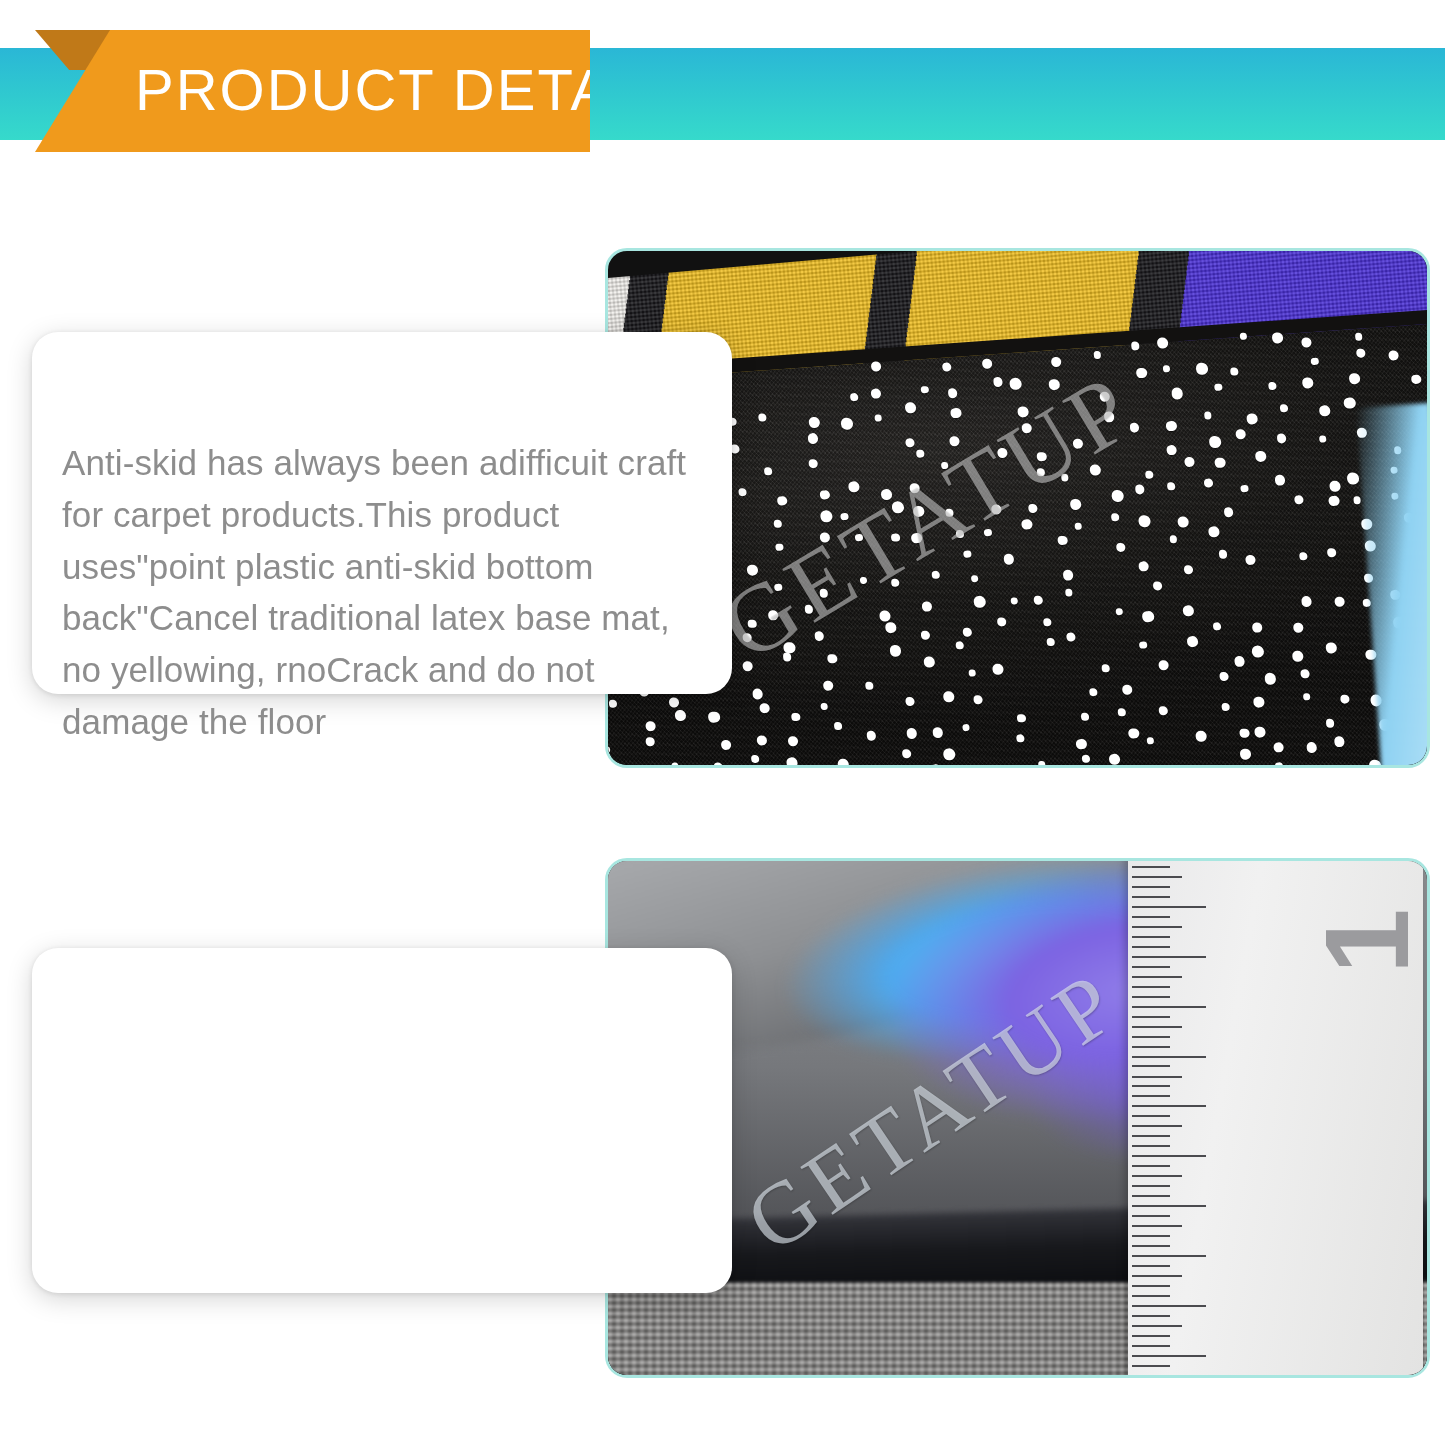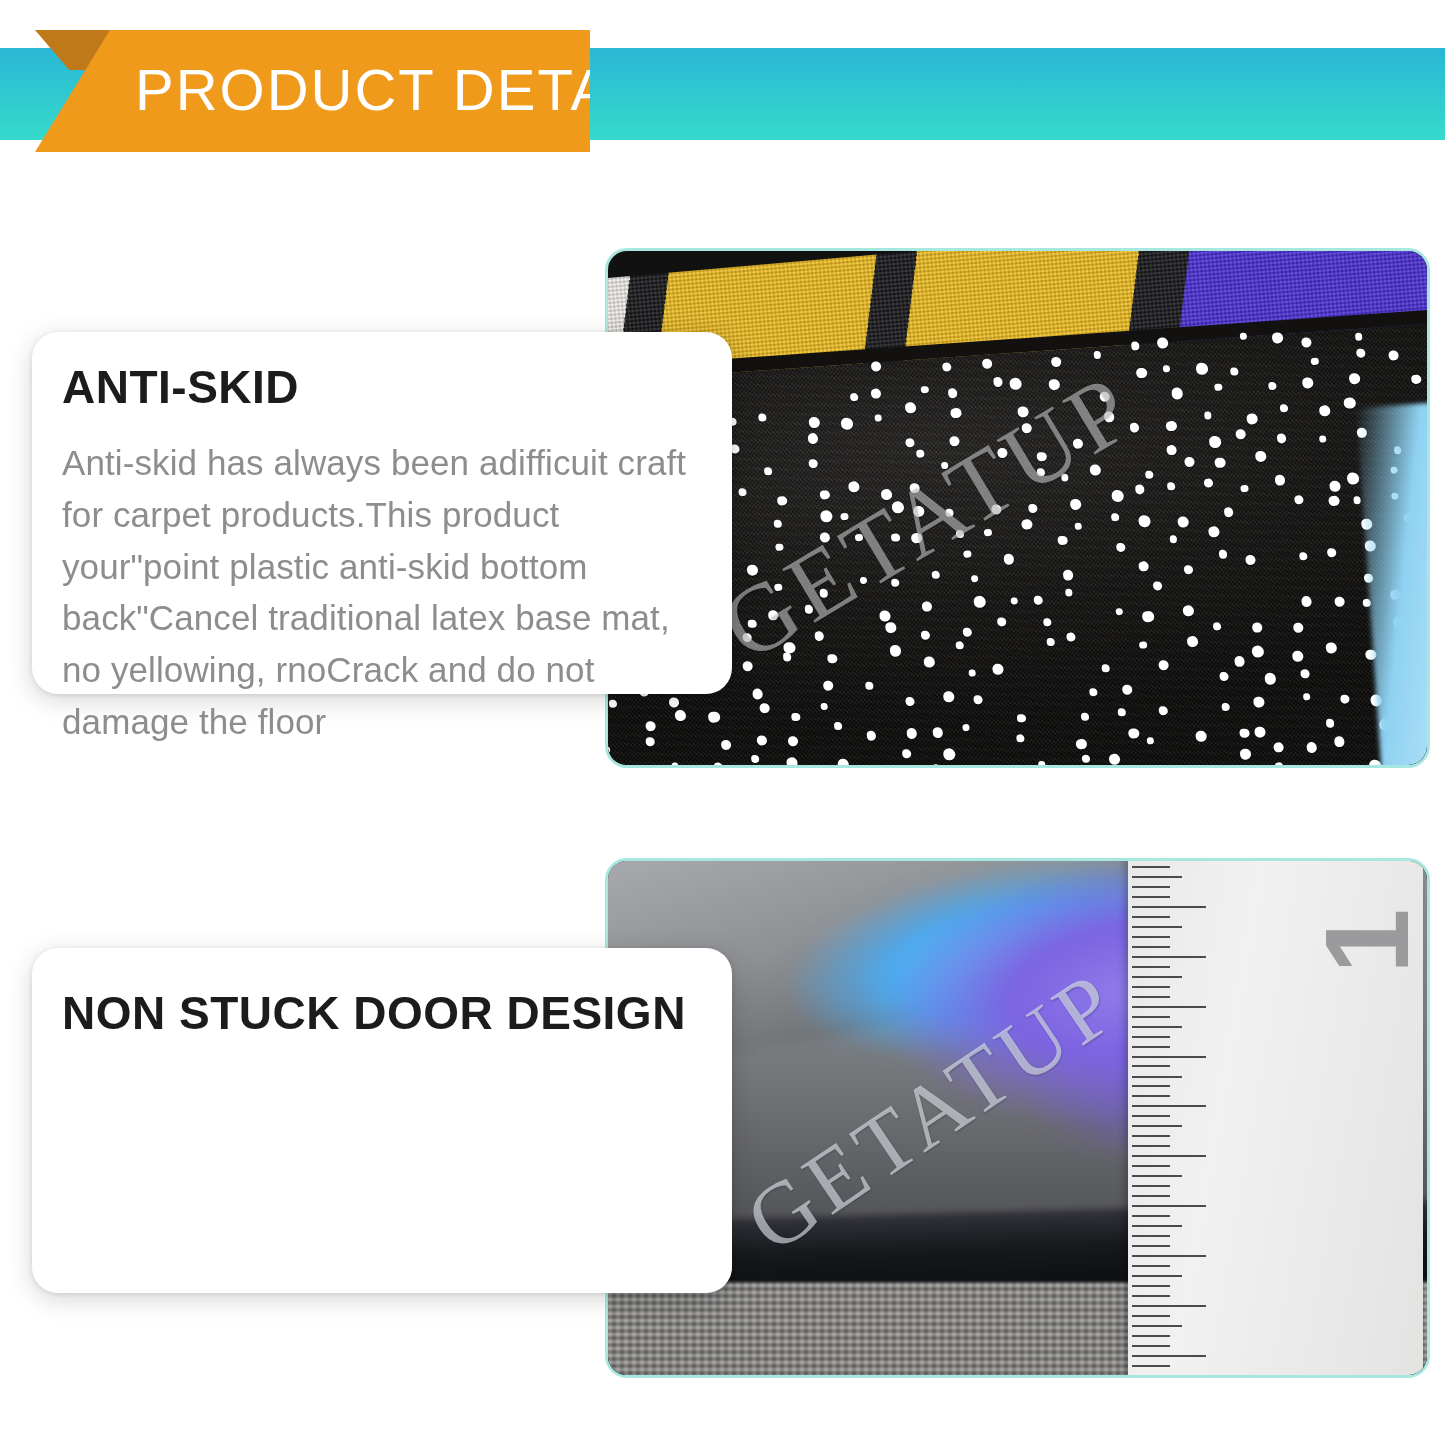--- a/index.html
+++ b/index.html
@@ -566,22 +566,21 @@
               <span style="left:73.93%;top:93.15%;width:7.3px;height:7.3px;"></span>
               <span style="left:83.77%;top:93.98%;width:11.9px;height:11.9px;"></span>
             </div>
         </div>
         <div class="edge-blue"></div>
         <div class="watermark" style="left:90px; top:210px; font-size:96px; transform:rotate(-31deg);">GETATUP</div>
       </div>
     </div>
 
     <div class="card" style="left:32px; top:332px; width:700px; height:362px;">
-      <div class="card-title" style="left:30px; top:28px;">ANTI-SKID</div>
-      <div class="card-body" style="left:30px; top:105px; width:648px;">Anti-skid has always been adifficuit craft for carpet products.This product your"point plastic anti-skid bottom back"Cancel traditional latex base mat,   no yellowing, rnoCrack and do not damage the floor</div>
+      <div class="card-body" style="left:30px; top:105px; width:648px;">Anti-skid has always been adifficuit craft for carpet products.This product uses"point plastic anti-skid bottom back"Cancel traditional latex base mat,   no yellowing, rnoCrack and do not damage the floor</div>
     </div>
   </div>
 
   <div class="section" style="left:0; top:0; width:1445px; height:1445px;">
 
     <div class="photo" style="left:605px; top:858px; width:825px; height:520px;">
       <div class="photo-inner">
         <div class="p2-bg"></div>
         <div class="p2-grayband"></div>
         <div class="p2-swirl"></div>
@@ -644,17 +643,16 @@
             </div>
 
           <div class="ruler-num" style="left:180px; top:118px; font-size:118px; transform:rotate(-90deg); transform-origin:left top;">1</div>
         </div>
 
         <div class="watermark" style="left:112px; top:200px; font-size:88px; transform:rotate(-34deg); color:rgba(228,236,244,0.62);">GETATUP</div>
       </div>
     </div>
 
     <div class="card" style="left:32px; top:948px; width:700px; height:345px;">
-      <div class="card-title" style="left:30px; top:38px;">NON STUCK DOOR DESIGN</div>
     </div>
   </div>
 
 </div>
 
 </body></html>

